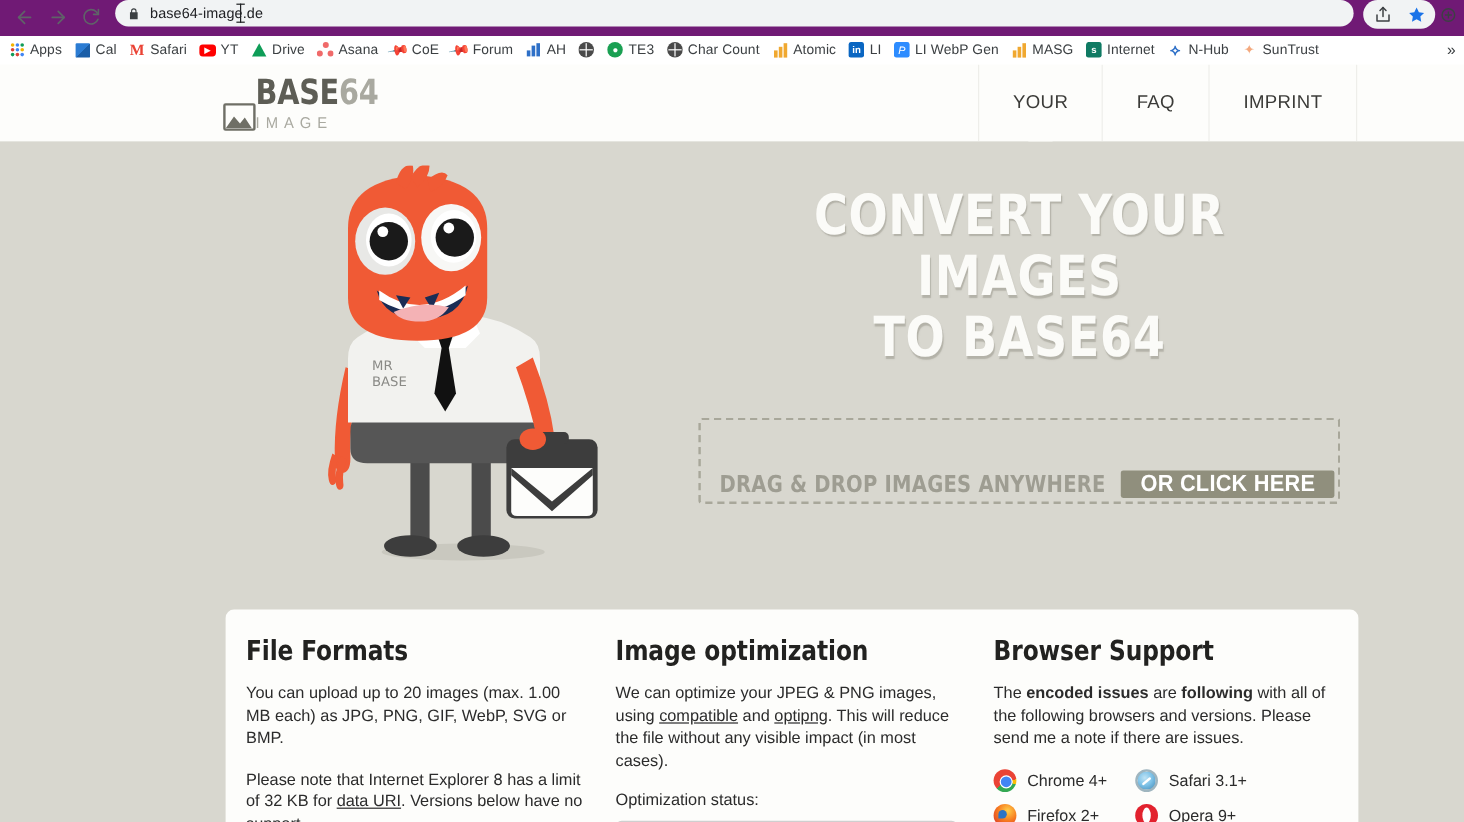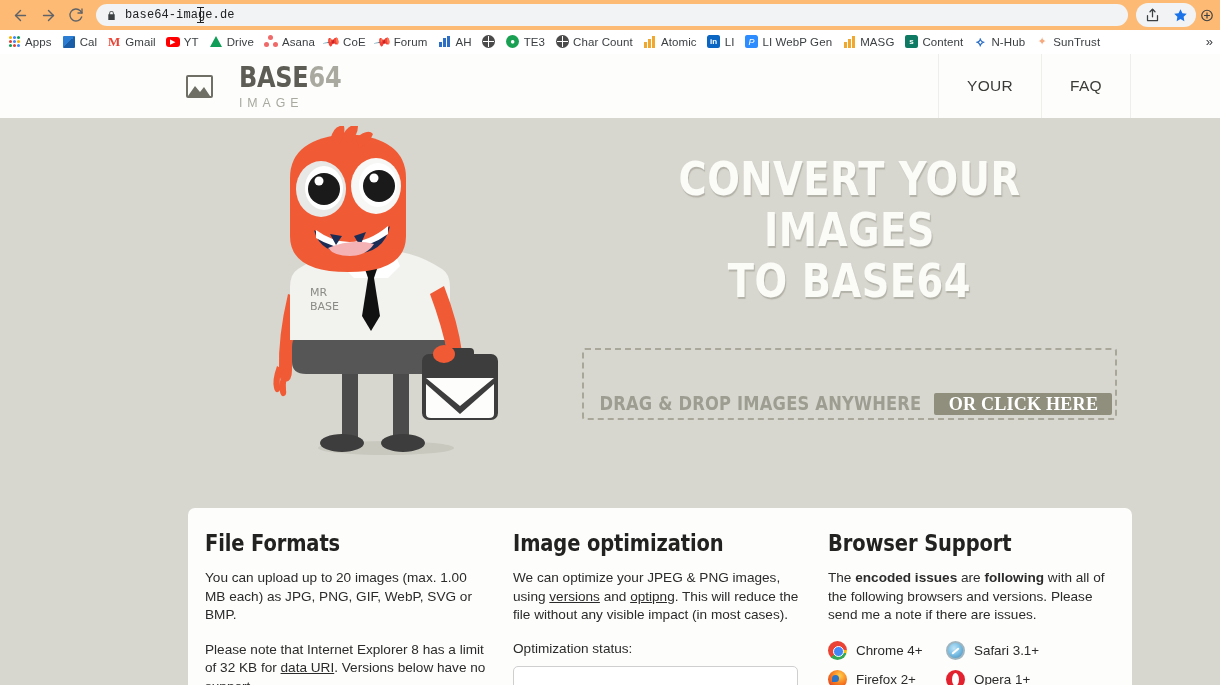--- a/index.html
+++ b/index.html
@@ -6,26 +6,25 @@
   html, body { width: 1220px; height: 685px; overflow: hidden; }
   body {
     font-family: "Liberation Sans", sans-serif;
     background: #d8d7cf;
     -webkit-font-smoothing: antialiased;
   }
 
   
   .browser-top {
     height: 30px;
-    background: #fdba74;
-    display: flex;
-    align-items: center;
+    background: #701a75;
+    display: flex;
+    align-items: flex-start;
     padding: 0 6px;
     position: relative;
-    font-family: Liberation Mono, monospace;
   }
   .nav-btn {
     width: 28px; height: 28px;
     display: flex; align-items: center; justify-content: center;
     color: #5f6368;
     flex: 0 0 auto;
   }
   .nav-btn svg { display: block; }
   .omnibox {
     flex: 1 1 auto;
@@ -161,22 +160,22 @@
     background: #fdfdfb;
     height: 64px;
     display: flex;
     align-items: stretch;
     justify-content: space-between;
     padding-left: 186px;
     position: relative;
   }
   .logo {
     display: flex;
-    align-items: center;
-    gap: 26px;
+    align-items: flex-end;
+    gap: 0;
     align-self: center;
   }
   .logo-mark {
     width: 27px; height: 23px;
     border: 2.5px solid #6f6f66;
     border-radius: 2px;
     position: relative;
     overflow: hidden;
     flex: 0 0 auto;
   }
@@ -236,21 +235,21 @@
   
   .hero {
     background: #d8d7cf;
     position: relative;
     height: 372px;
     padding-left: 186px;
   }
   .mascot {
     position: absolute;
     left: 258px;
-    top: 8px;
+    top: 20px;
     width: 270px;
     height: 330px;
   }
   .arrow-doodle {
     position: absolute;
     left: 518px;
     top: 388px;
     width: 170px;
     height: 90px;
     pointer-events: none;
@@ -297,21 +296,21 @@
     font-stretch: condensed;
     transform: scaleX(.93);
   }
   .dz-button {
     flex: 0 0 178px;
     background: #908f7d;
     display: flex;
     align-items: center;
     justify-content: center;
     color: #ffffff;
-    font-family: Liberation Serif, serif;
+    font-family: Liberation Sans, sans-serif;
     font-weight: bold;
     font-size: 19.5px;
     letter-spacing: .2px;
     font-stretch: condensed;
     border-radius: 2px;
   }
   .dz-button span { transform: scaleX(.93); display: inline-block; }
 
   
   .card {
@@ -490,21 +489,21 @@
     <span class="bm-label">Apps</span>
   </div>
   <div class="bm">
     <span class="bm-ico">
         <span class="fav-cal"></span>
       </span>
     <span class="bm-label">Cal</span>
   </div>
   <div class="bm">
     <span class="bm-ico fav-gmail">M</span>
-    <span class="bm-label">Gmail</span>
+    <span class="bm-label">Safari</span>
   </div>
   <div class="bm">
     <span class="bm-ico">
         <span class="fav-yt">▶</span>
       </span>
     <span class="bm-label">YT</span>
   </div>
   <div class="bm">
     <span class="bm-ico">
         <span class="fav-drive"></span>
@@ -585,21 +584,21 @@
           <i></i>
           <i></i>
         </span>
       </span>
     <span class="bm-label">MASG</span>
   </div>
   <div class="bm">
     <span class="bm-ico">
         <span class="fav-content">s</span>
       </span>
-    <span class="bm-label">Content</span>
+    <span class="bm-label">Internet</span>
   </div>
   <div class="bm">
     <span class="bm-ico fav-nhub">⟡</span>
     <span class="bm-label">N-Hub</span>
   </div>
   <div class="bm">
     <span class="bm-ico fav-suntrust">✦</span>
     <span class="bm-label">SunTrust</span>
   </div>
   <span class="bm-overflow">»</span>
@@ -614,20 +613,21 @@
     </div>
     <div class="logo-text">
       <div class="logo-title"><span class="b64-dark">BASE</span><span class="b64-light">64</span></div>
       <div class="logo-sub">IMAGE</div>
     </div>
   </div>
 
   <nav class="main-nav">
     <div class="nav-item active">YOUR</div>
     <div class="nav-item">FAQ</div>
+    <div class="nav-item">IMPRINT</div>
     <div class="nav-spacer"></div>
   </nav>
 </div>
 
 <div class="hero">
 
   <div class="mascot">
     <svg width="270" height="330" viewBox="0 0 270 330">
 
       <ellipse cx="128" cy="322" rx="68" ry="7" fill="#c9c8bf"></ellipse>
@@ -711,21 +711,21 @@
 <div class="card">
 
   <div class="col col-1">
     <h2>File Formats</h2>
     <p>You can upload up to 20 images (max. 1.00 MB each) as JPG, PNG, GIF, WebP, SVG or BMP.</p>
     <p><span>Please note that Internet Explorer 8 has a limit of 32 KB for </span><a class="inline-link" href="#">data URI</a><span>. Versions below have no support.</span></p>
   </div>
 
   <div class="col col-2">
     <h2>Image optimization</h2>
-    <p><span>We can optimize your JPEG &amp; PNG images, using </span><a class="inline-link" href="#">versions</a><span> and </span><a class="inline-link" href="#">optipng</a><span>. This will reduce the file without any visible impact (in most cases).</span></p>
+    <p><span>We can optimize your JPEG &amp; PNG images, using </span><a class="inline-link" href="#">compatible</a><span> and </span><a class="inline-link" href="#">optipng</a><span>. This will reduce the file without any visible impact (in most cases).</span></p>
     <div class="opt-label">Optimization status:</div>
     <div class="select-box">
       
       
     </div>
   </div>
 
   <div class="col col-3">
     <h2>Browser Support</h2>
     <p><span>The </span><b>encoded issues</b><span> are </span><b>following</b><span> with all of the following browsers and versions. Please send me a note if there are issues.</span></p>
@@ -738,18 +738,18 @@
       <div class="browser-item">
         <span class="bico safari"></span>
         <span>Safari 3.1+</span>
       </div>
       <div class="browser-item">
         <span class="bico firefox"></span>
         <span>Firefox 2+</span>
       </div>
       <div class="browser-item">
         <span class="bico opera"></span>
-        <span>Opera 1+</span>
+        <span>Opera 9+</span>
       </div>
 
     </div>
   </div>
 </div>
 
 </body></html>

